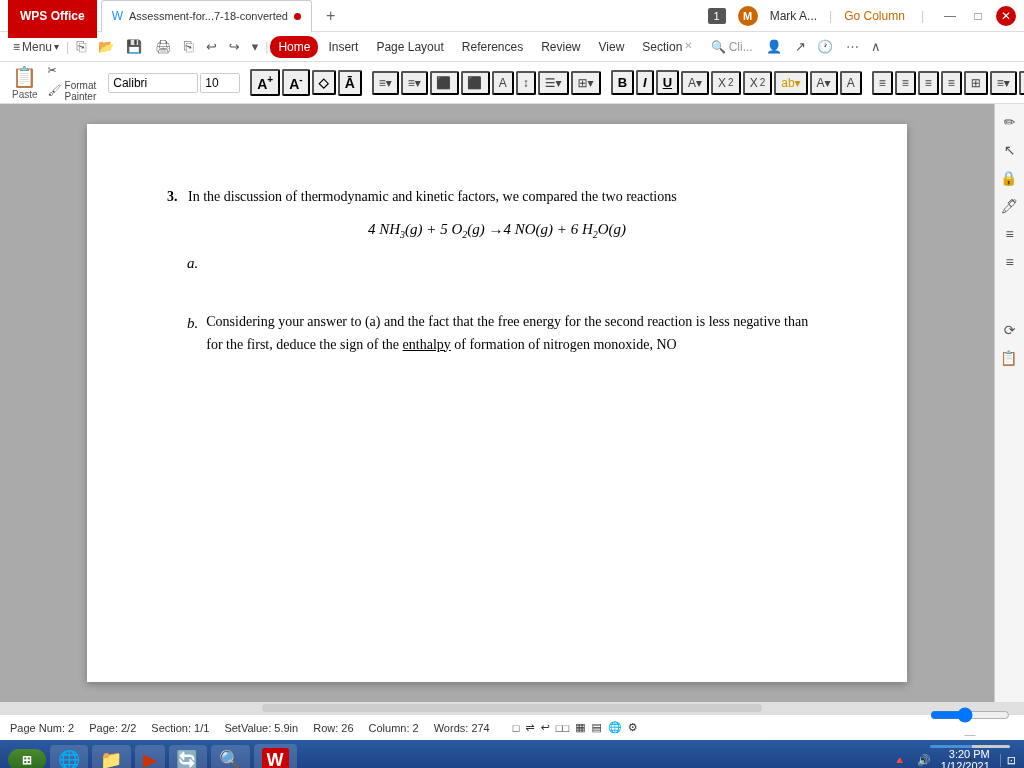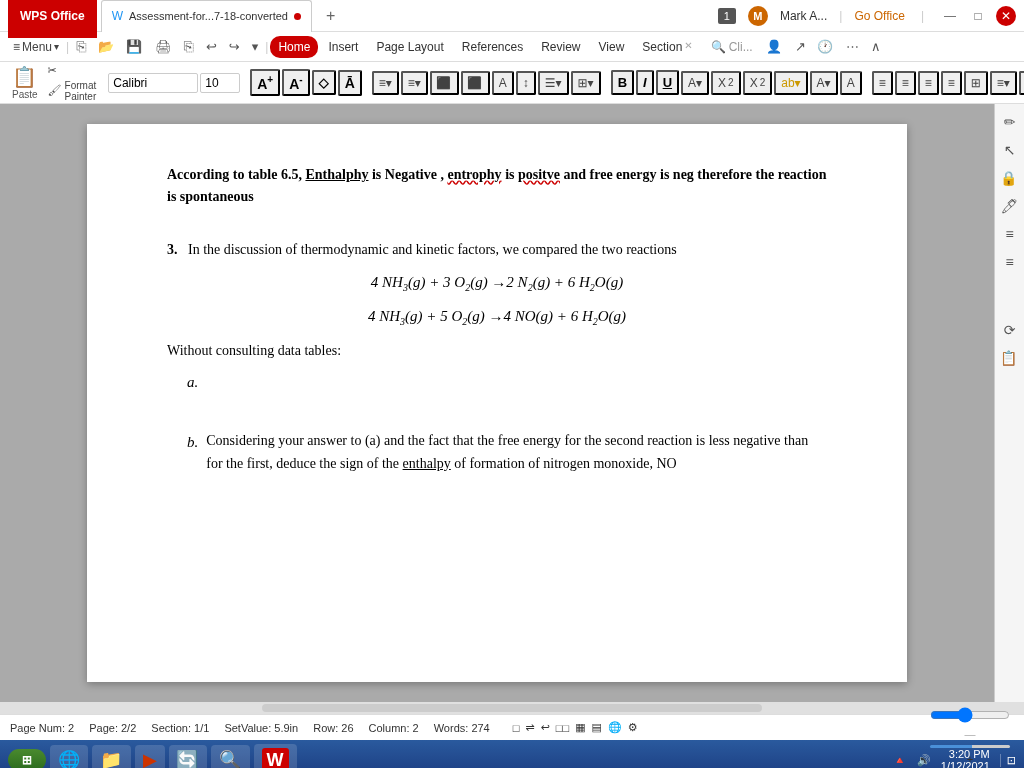--- a/index.html
+++ b/index.html
@@ -118,21 +118,21 @@
     <span class="doc-icon">W</span>
     <span>Assessment-for...7-18-converted</span>
     <span class="dot"></span>
   </div>
   <div class="titlebar-add">+</div>
   <div class="titlebar-right">
     <span class="page-num">1</span>
     <span class="mark-a">M</span>
     <span>Mark A...</span>
     <span style="color:#ccc">|</span>
-    <span class="go-premium">Go Office</span>
+    <span class="go-premium">Go Column</span>
     <span style="color:#ccc; margin: 0 4px">|</span>
     <div class="win-btns">
       <span class="win-btn win-min">—</span>
       <span class="win-btn win-max">□</span>
       <span class="win-btn win-close">✕</span>
     </div>
   </div>
 </div>
 
 <div class="menubar">
@@ -229,42 +229,34 @@
 
   <div class="toolbar-sep"></div>
 
 </div>
 
 <div class="doc-area">
   <div class="doc-scroll">
     <div class="doc-page">
       
       
-      <p class="question-heading">
-        According to table 6.5, <span class="underline">Enthalphy</span> is Negative , <span class="wavy-underline">entrophy</span> is <span class="wavy-underline">positve</span> and free energy is neg
-        therefore the reaction is spontaneous
-      </p>
 
       <br>
 
       
       <div class="question-item">
         <p>
           <strong>3.</strong>&nbsp;&nbsp; In the discussion of thermodynamic and kinetic factors, we compared the two reactions
         </p>
 
         
         <div class="math-line">
-          4 NH<sub>3</sub>(<em>g</em>) + 3 O<sub>2</sub>(<em>g</em>) →2 N<sub>2</sub>(<em>g</em>) + 6 H<sub>2</sub>O(<em>g</em>)
-        </div>
-        <div class="math-line">
           4 NH<sub>3</sub>(<em>g</em>) + 5 O<sub>2</sub>(<em>g</em>) →4 NO(<em>g</em>) + 6 H<sub>2</sub>O(<em>g</em>)
         </div>
 
-        <p style="margin-top:10px">Without consulting data tables:</p>
 
         
         <div class="question-item" style="margin-top:8px;display:flex;gap:8px;padding-left:20px">
           <span class="italic-label">a.</span>
         </div>
 
         <br>
 
         
         <div class="question-item" style="margin-top:4px;display:flex;gap:8px;padding-left:20px">

